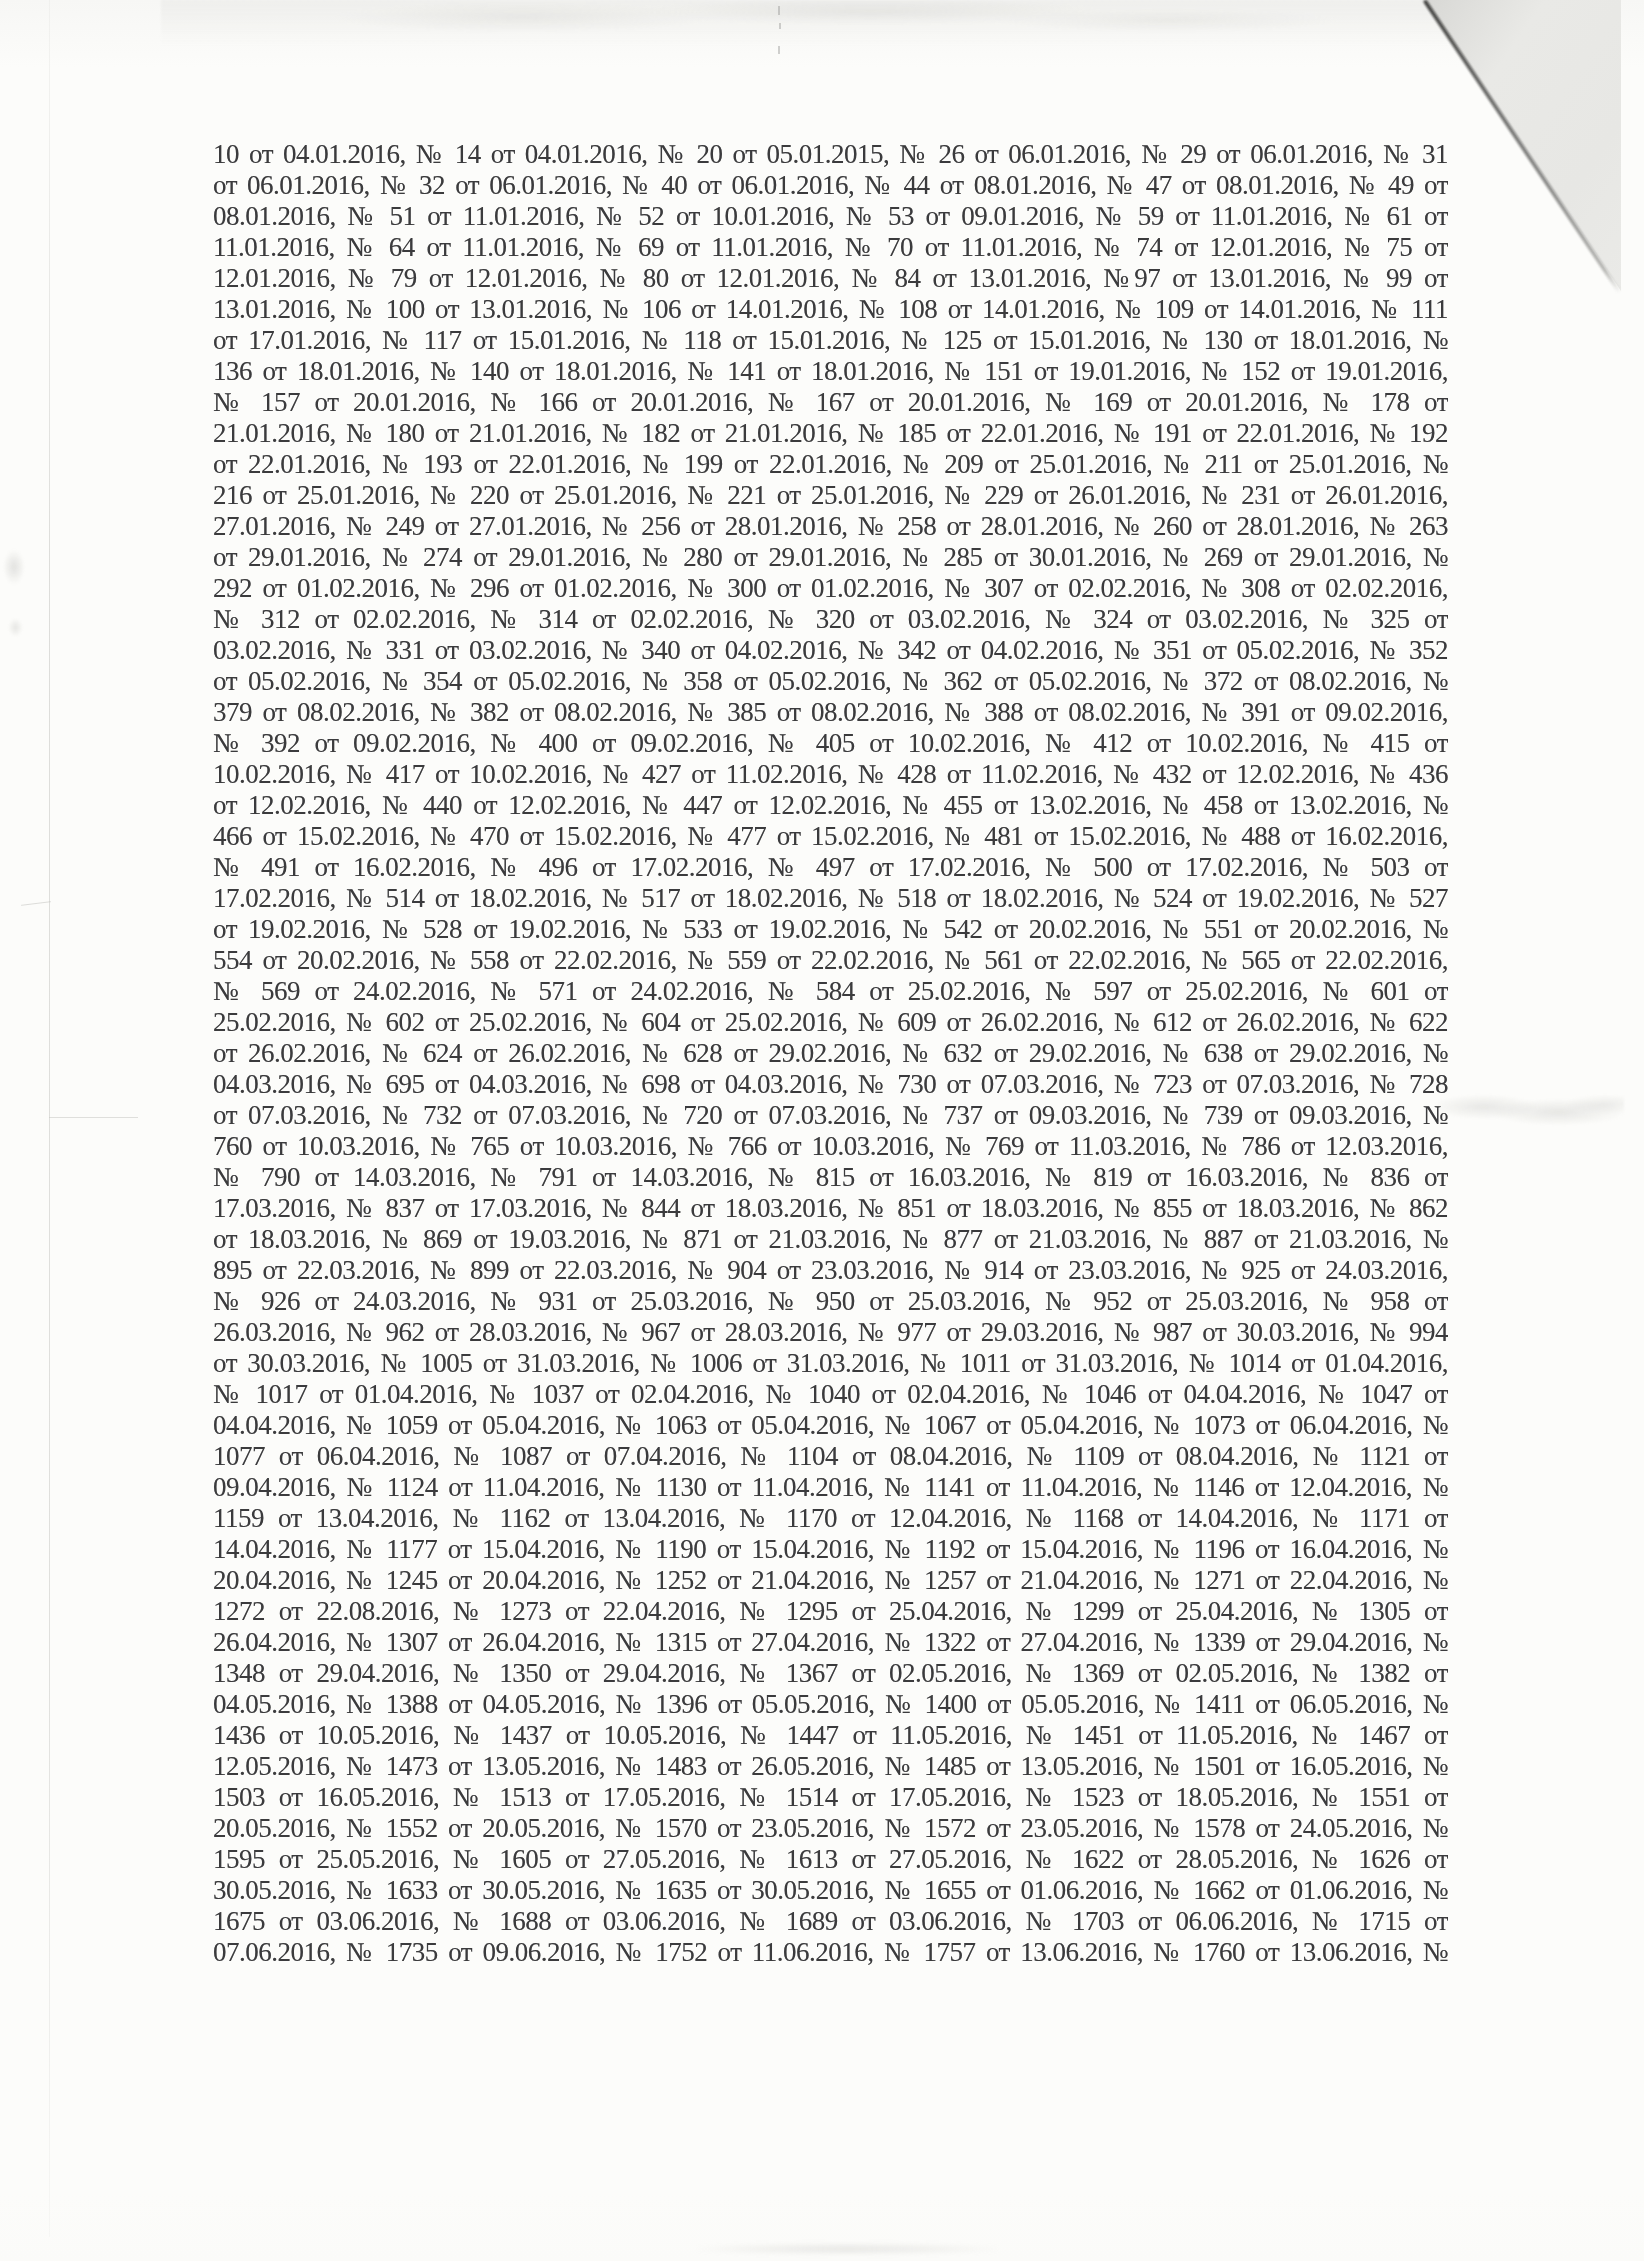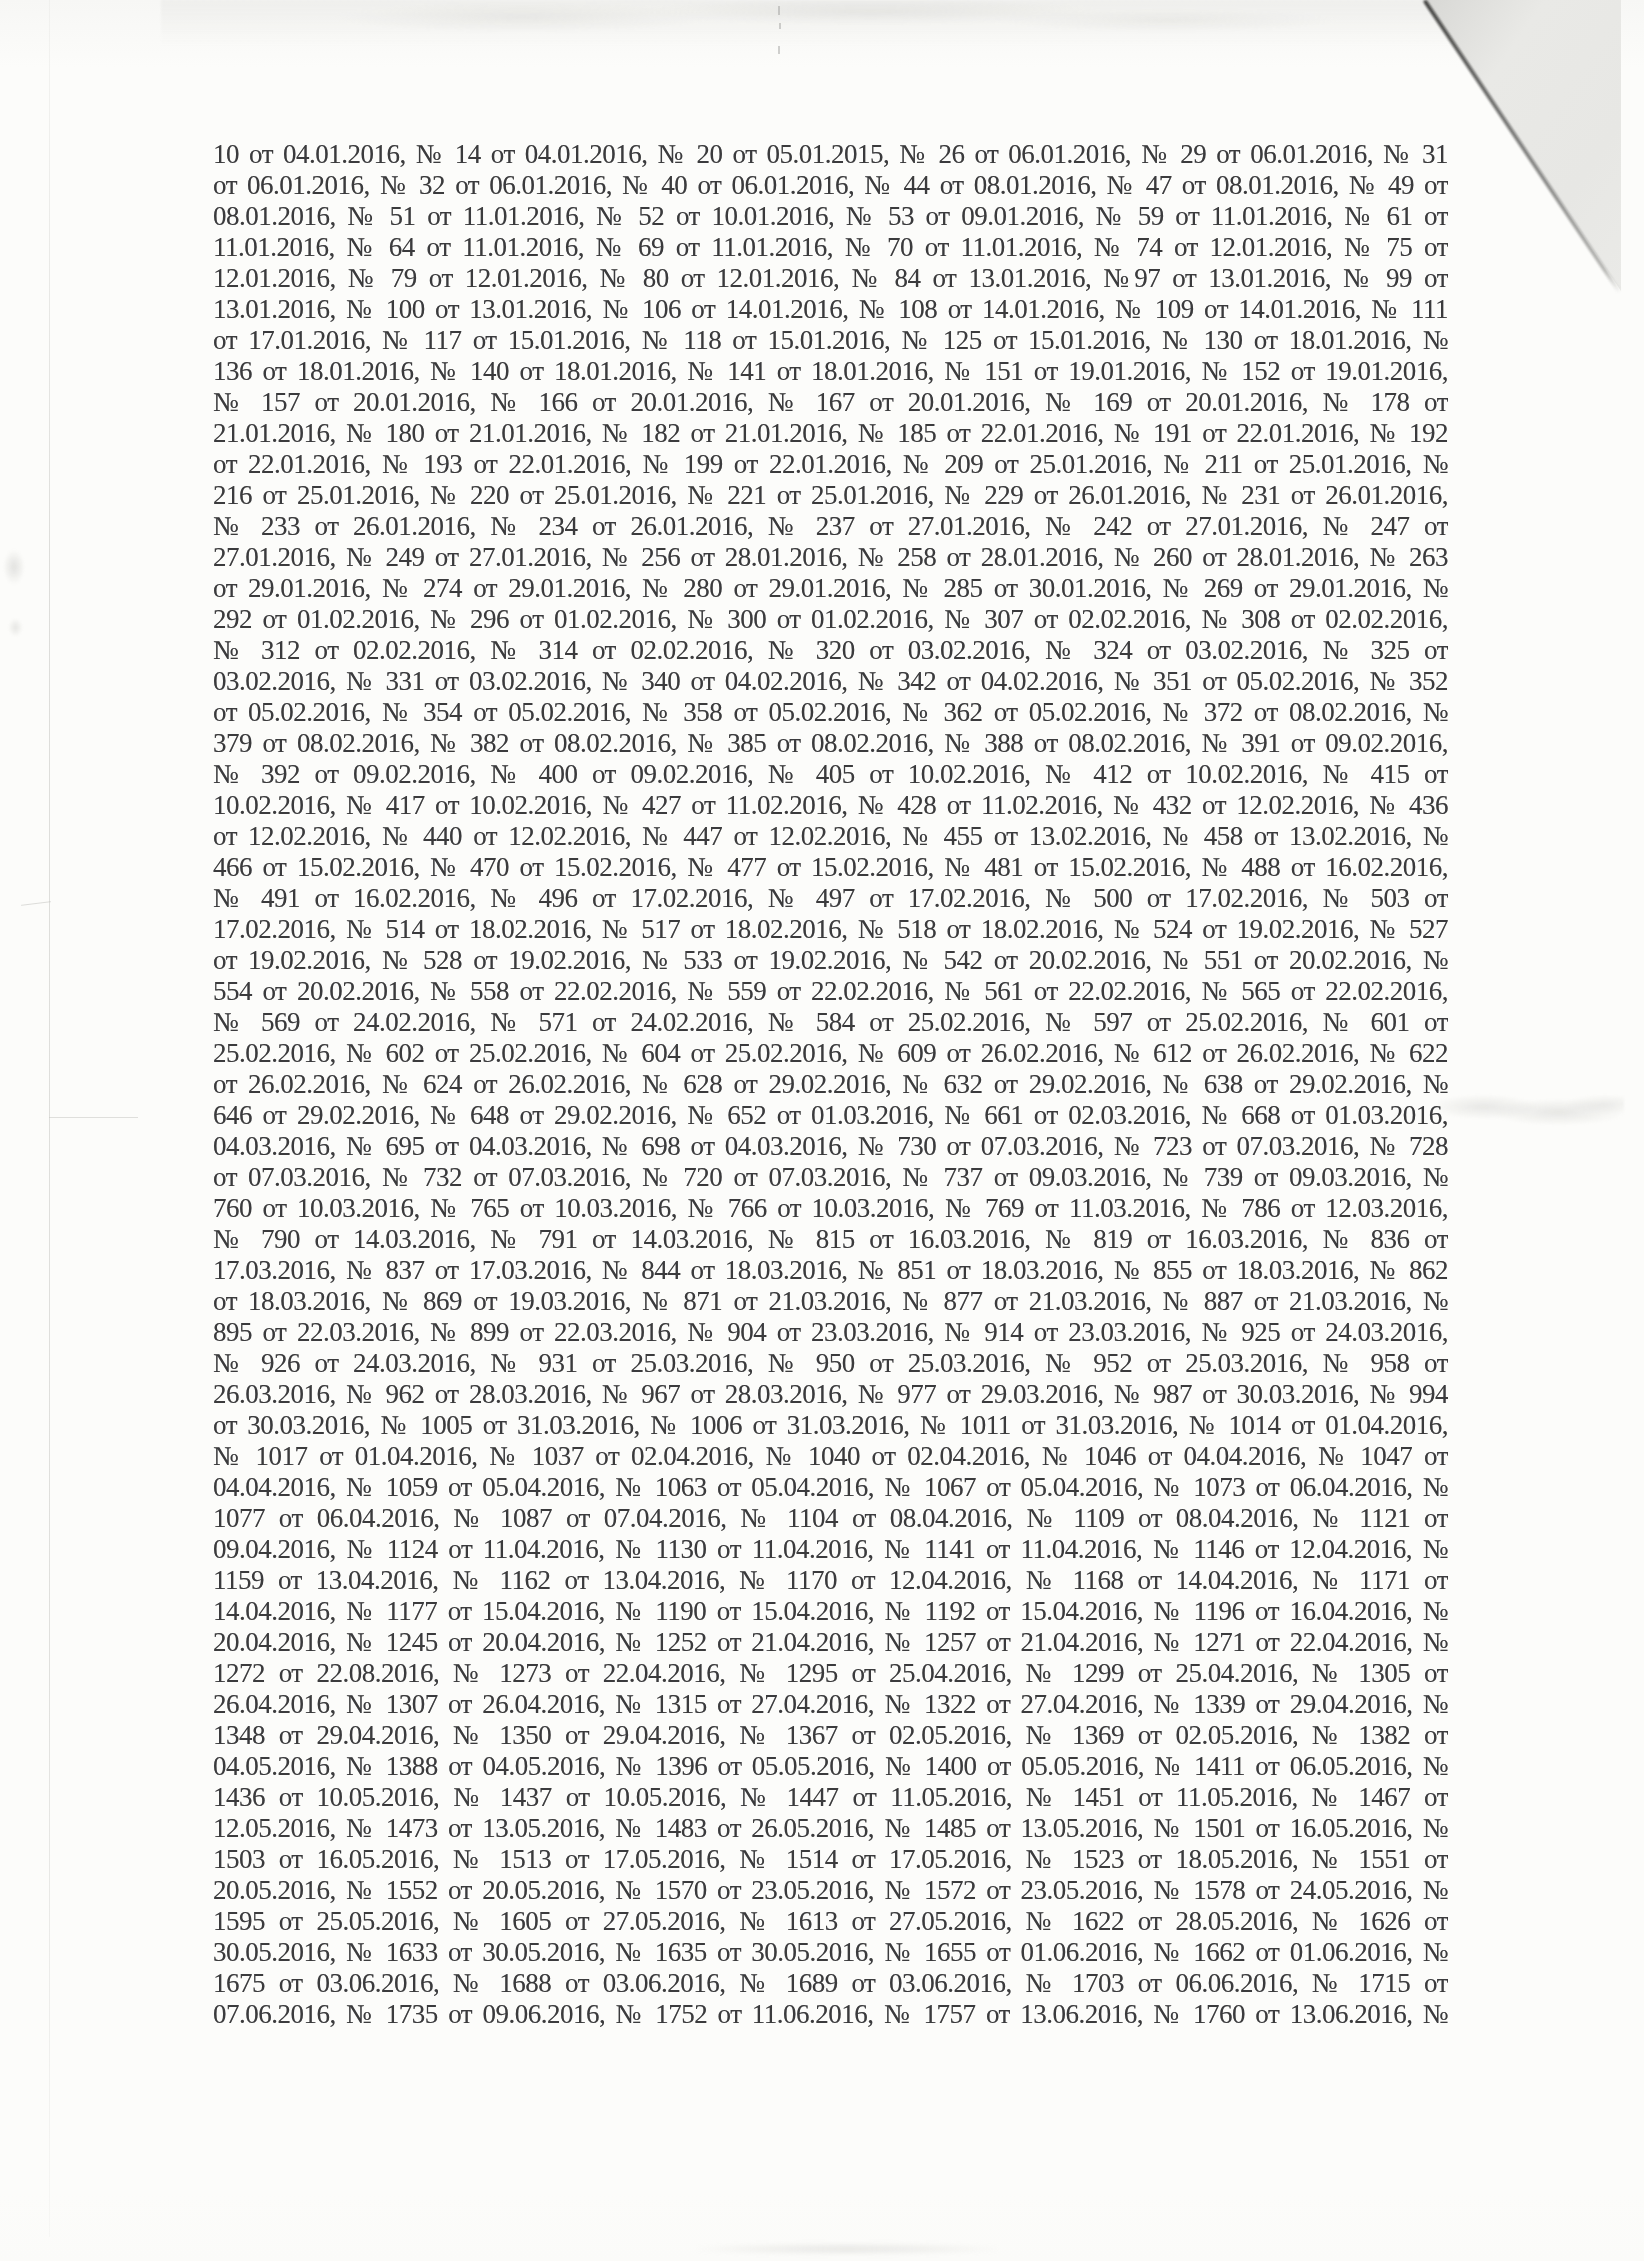--- a/index.html
+++ b/index.html
@@ -168,40 +168,38 @@
       <div class="text-line">08.01.2016, № 51 от 11.01.2016, № 52 от 10.01.2016, № 53 от 09.01.2016, № 59 от 11.01.2016, № 61 от</div>
       <div class="text-line">11.01.2016, № 64 от 11.01.2016, № 69 от 11.01.2016, № 70 от 11.01.2016, № 74 от 12.01.2016, № 75 от</div>
       <div class="text-line">12.01.2016, № 79 от 12.01.2016, № 80 от 12.01.2016, № 84 от 13.01.2016, №97 от 13.01.2016, № 99 от</div>
       <div class="text-line">13.01.2016, № 100 от 13.01.2016, № 106 от 14.01.2016, № 108 от 14.01.2016, № 109 от 14.01.2016, № 111</div>
       <div class="text-line">от 17.01.2016, № 117 от 15.01.2016, № 118 от 15.01.2016, № 125 от 15.01.2016, № 130 от 18.01.2016, №</div>
       <div class="text-line">136 от 18.01.2016, № 140 от 18.01.2016, № 141 от 18.01.2016, № 151 от 19.01.2016, № 152 от 19.01.2016,</div>
       <div class="text-line">№ 157 от 20.01.2016, № 166 от 20.01.2016, № 167 от 20.01.2016, № 169 от 20.01.2016, № 178 от</div>
       <div class="text-line">21.01.2016, № 180 от 21.01.2016, № 182 от 21.01.2016, № 185 от 22.01.2016, № 191 от 22.01.2016, № 192</div>
       <div class="text-line">от 22.01.2016, № 193 от 22.01.2016, № 199 от 22.01.2016, № 209 от 25.01.2016, № 211 от 25.01.2016, №</div>
       <div class="text-line">216 от 25.01.2016, № 220 от 25.01.2016, № 221 от 25.01.2016, № 229 от 26.01.2016, № 231 от 26.01.2016,</div>
-      <div class="text-line">№ 233 от 26.01.2016, № 234 от 26.01.2016, № 237 от 27.01.2016, № 242 от 27.01.2016, № 247 от</div>
       <div class="text-line">27.01.2016, № 249 от 27.01.2016, № 256 от 28.01.2016, № 258 от 28.01.2016, № 260 от 28.01.2016, № 263</div>
       <div class="text-line">от 29.01.2016, № 274 от 29.01.2016, № 280 от 29.01.2016, № 285 от 30.01.2016, № 269 от 29.01.2016, №</div>
       <div class="text-line">292 от 01.02.2016, № 296 от 01.02.2016, № 300 от 01.02.2016, № 307 от 02.02.2016, № 308 от 02.02.2016,</div>
       <div class="text-line">№ 312 от 02.02.2016, № 314 от 02.02.2016, № 320 от 03.02.2016, № 324 от 03.02.2016, № 325 от</div>
       <div class="text-line">03.02.2016, № 331 от 03.02.2016, № 340 от 04.02.2016, № 342 от 04.02.2016, № 351 от 05.02.2016, № 352</div>
       <div class="text-line">от 05.02.2016, № 354 от 05.02.2016, № 358 от 05.02.2016, № 362 от 05.02.2016, № 372 от 08.02.2016, №</div>
       <div class="text-line">379 от 08.02.2016, № 382 от 08.02.2016, № 385 от 08.02.2016, № 388 от 08.02.2016, № 391 от 09.02.2016,</div>
       <div class="text-line">№ 392 от 09.02.2016, № 400 от 09.02.2016, № 405 от 10.02.2016, № 412 от 10.02.2016, № 415 от</div>
       <div class="text-line">10.02.2016, № 417 от 10.02.2016, № 427 от 11.02.2016, № 428 от 11.02.2016, № 432 от 12.02.2016, № 436</div>
       <div class="text-line">от 12.02.2016, № 440 от 12.02.2016, № 447 от 12.02.2016, № 455 от 13.02.2016, № 458 от 13.02.2016, №</div>
       <div class="text-line">466 от 15.02.2016, № 470 от 15.02.2016, № 477 от 15.02.2016, № 481 от 15.02.2016, № 488 от 16.02.2016,</div>
       <div class="text-line">№ 491 от 16.02.2016, № 496 от 17.02.2016, № 497 от 17.02.2016, № 500 от 17.02.2016, № 503 от</div>
       <div class="text-line">17.02.2016, № 514 от 18.02.2016, № 517 от 18.02.2016, № 518 от 18.02.2016, № 524 от 19.02.2016, № 527</div>
       <div class="text-line">от 19.02.2016, № 528 от 19.02.2016, № 533 от 19.02.2016, № 542 от 20.02.2016, № 551 от 20.02.2016, №</div>
       <div class="text-line">554 от 20.02.2016, № 558 от 22.02.2016, № 559 от 22.02.2016, № 561 от 22.02.2016, № 565 от 22.02.2016,</div>
       <div class="text-line">№ 569 от 24.02.2016, № 571 от 24.02.2016, № 584 от 25.02.2016, № 597 от 25.02.2016, № 601 от</div>
       <div class="text-line">25.02.2016, № 602 от 25.02.2016, № 604 от 25.02.2016, № 609 от 26.02.2016, № 612 от 26.02.2016, № 622</div>
       <div class="text-line">от 26.02.2016, № 624 от 26.02.2016, № 628 от 29.02.2016, № 632 от 29.02.2016, № 638 от 29.02.2016, №</div>
-      <div class="text-line">646 от 29.02.2016, № 648 от 29.02.2016, № 652 от 01.03.2016, № 661 от 02.03.2016, № 668 от 01.03.2016,</div>
       <div class="text-line">04.03.2016, № 695 от 04.03.2016, № 698 от 04.03.2016, № 730 от 07.03.2016, № 723 от 07.03.2016, № 728</div>
       <div class="text-line">от 07.03.2016, № 732 от 07.03.2016, № 720 от 07.03.2016, № 737 от 09.03.2016, № 739 от 09.03.2016, №</div>
       <div class="text-line">760 от 10.03.2016, № 765 от 10.03.2016, № 766 от 10.03.2016, № 769 от 11.03.2016, № 786 от 12.03.2016,</div>
       <div class="text-line">№ 790 от 14.03.2016, № 791 от 14.03.2016, № 815 от 16.03.2016, № 819 от 16.03.2016, № 836 от</div>
       <div class="text-line">17.03.2016, № 837 от 17.03.2016, № 844 от 18.03.2016, № 851 от 18.03.2016, № 855 от 18.03.2016, № 862</div>
       <div class="text-line">от 18.03.2016, № 869 от 19.03.2016, № 871 от 21.03.2016, № 877 от 21.03.2016, № 887 от 21.03.2016, №</div>
       <div class="text-line">895 от 22.03.2016, № 899 от 22.03.2016, № 904 от 23.03.2016, № 914 от 23.03.2016, № 925 от 24.03.2016,</div>
       <div class="text-line">№ 926 от 24.03.2016, № 931 от 25.03.2016, № 950 от 25.03.2016, № 952 от 25.03.2016, № 958 от</div>
       <div class="text-line">26.03.2016, № 962 от 28.03.2016, № 967 от 28.03.2016, № 977 от 29.03.2016, № 987 от 30.03.2016, № 994</div>
       <div class="text-line">от 30.03.2016, № 1005 от 31.03.2016, № 1006 от 31.03.2016, № 1011 от 31.03.2016, № 1014 от 01.04.2016,</div>

